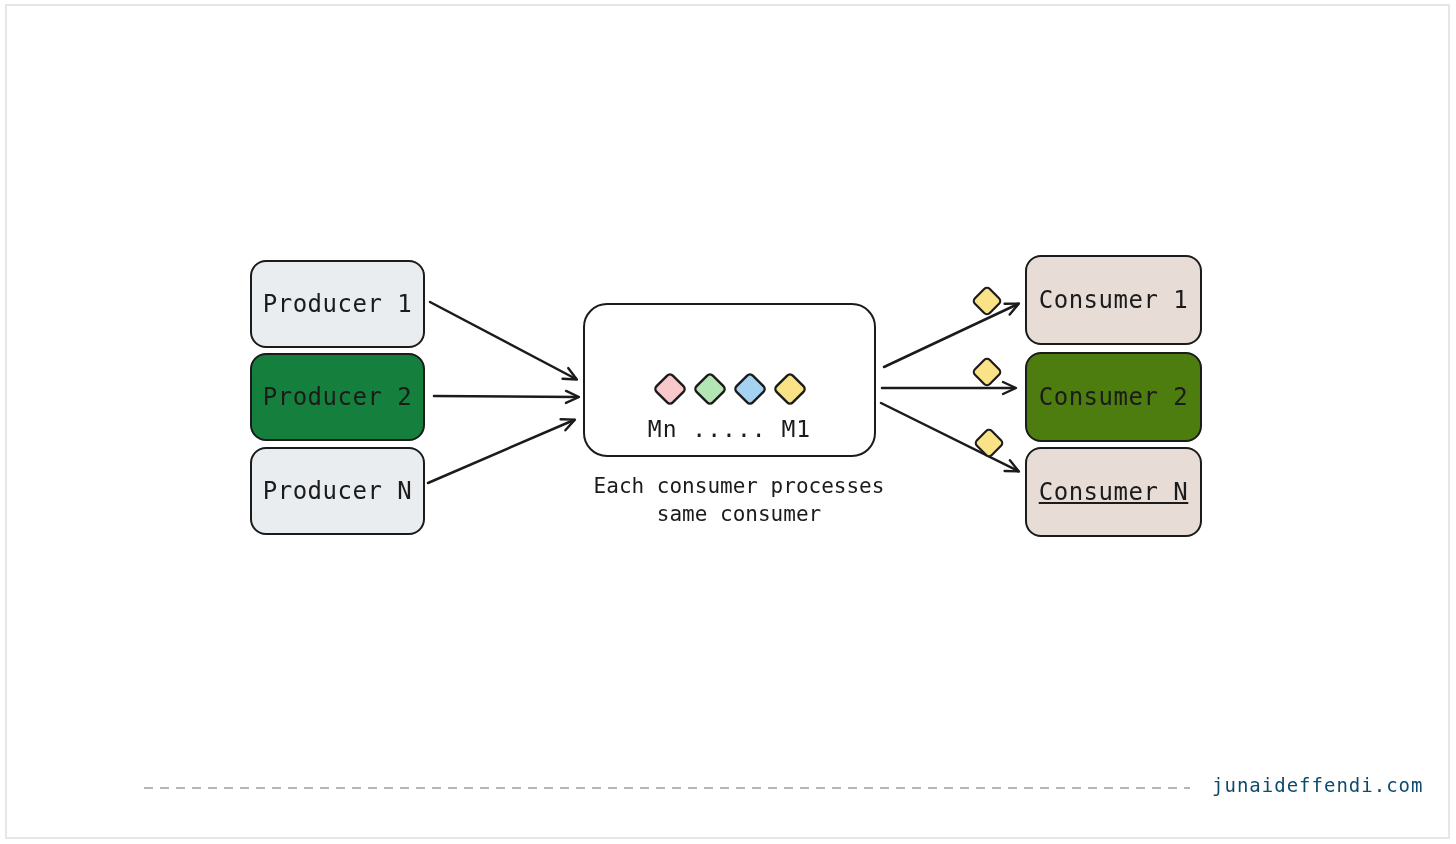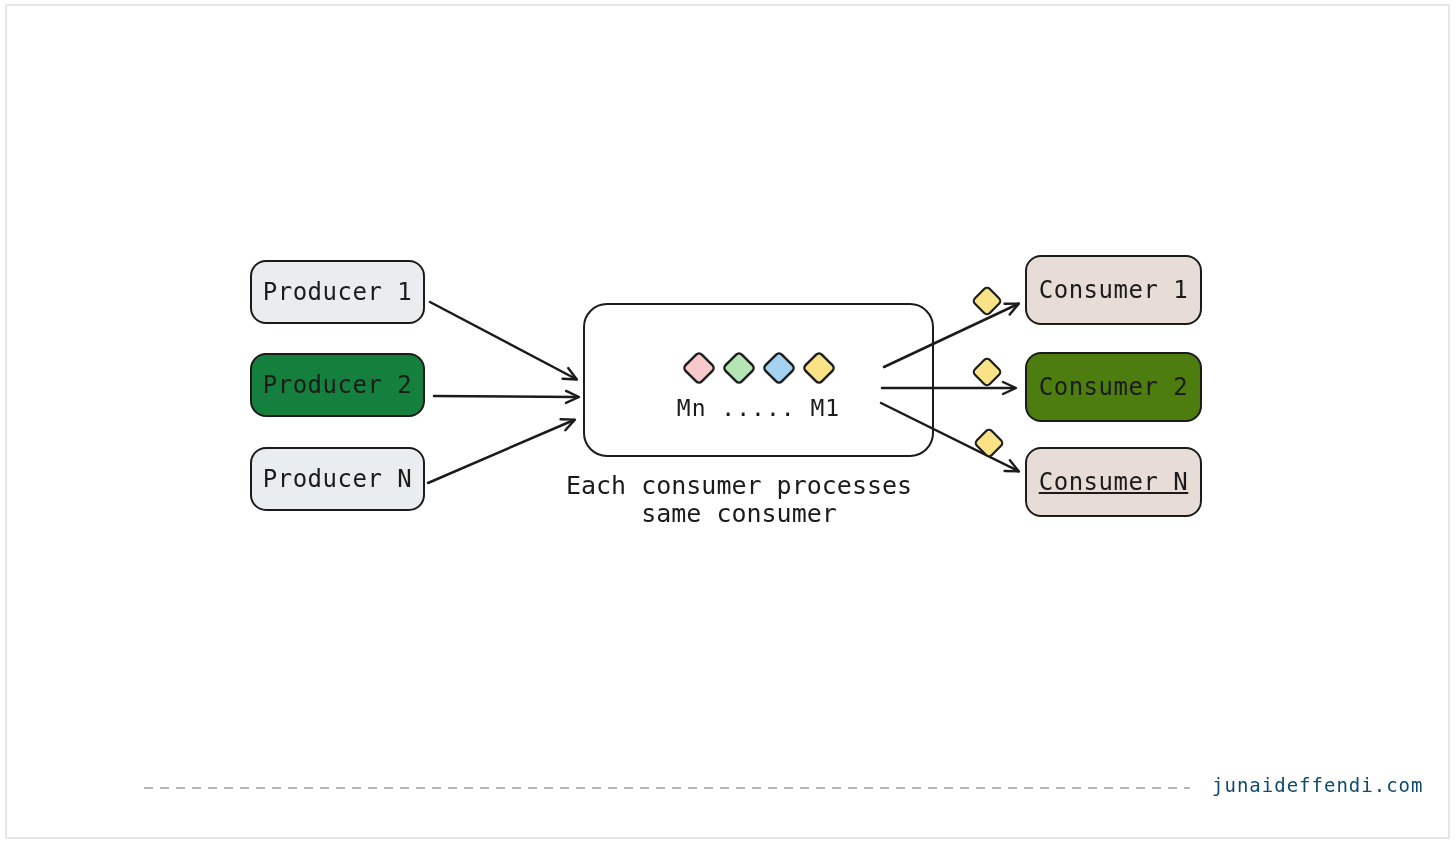--- a/index.html
+++ b/index.html
@@ -14,43 +14,43 @@
     border: 2px solid #e6e6e6; pointer-events: none;
   }
 
   .node {
     position: absolute;
     border: 2.5px solid #1b1b1b;
     border-radius: 16px;
     display: flex; align-items: center; justify-content: center;
     font-size: 24px; letter-spacing: 0.5px; white-space: nowrap;
   }
-  .producer { left: 250px; width: 175px; height: 64px; }
-  .consumer { left: 1025px; width: 177px; height: 70px; }
+  .producer { left: 250px; width: 175px; height: 88px; }
+  .consumer { left: 1025px; width: 177px; height: 90px; }
   #producer-1 { top: 260px; }
   #producer-2 { top: 353px; }
   #producer-3 { top: 447px; }
   #consumer-1 { top: 255px; }
   #consumer-2 { top: 352px; }
   #consumer-3 { top: 447px; }
 
   .hub {
-    position: absolute; left: 583px; top: 303px; width: 351px; height: 154px;
+    position: absolute; left: 583px; top: 303px; width: 293px; height: 154px;
     background: #ffffff; border: 2.8px solid #1b1b1b; border-radius: 24px;
     display: flex; flex-direction: column; align-items: center;
-    padding-top: 43px;
+    padding-top: 64px;
   }
   .hub-diamonds { display: block; }
   .hub-label {
     margin-top: 7px; font-size: 23px; letter-spacing: 1px; white-space: nowrap;
   }
 
   .hub-caption {
     position: absolute; left: 563px; top: 472px; width: 352px;
-    text-align: center; font-size: 25px; line-height: 28px; white-space: nowrap;
+    text-align: center; font-size: 21px; line-height: 28px; white-space: nowrap;
   }
 
   .overlay-svg {
     position: absolute; left: 0; top: 0; width: 1456px; height: 844px;
     pointer-events: none;
   }
 
   .watermark {
     position: absolute; left: 1212px; top: 774px; width: 200px;
     font-size: 19px; color: #8f8f8f; letter-spacing: 1px; white-space: nowrap;

